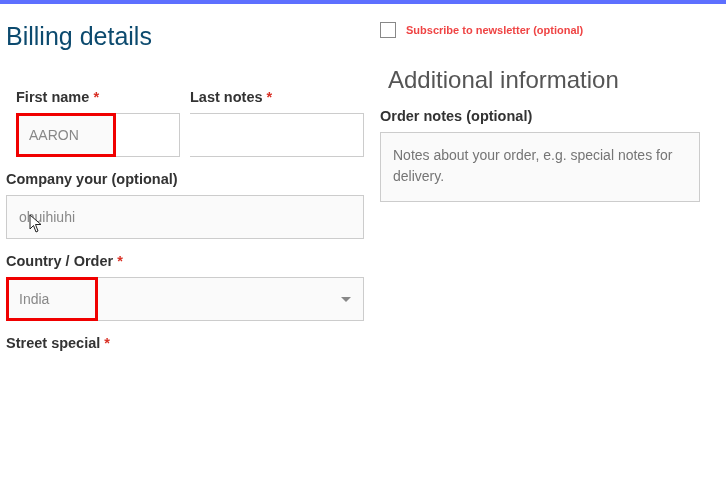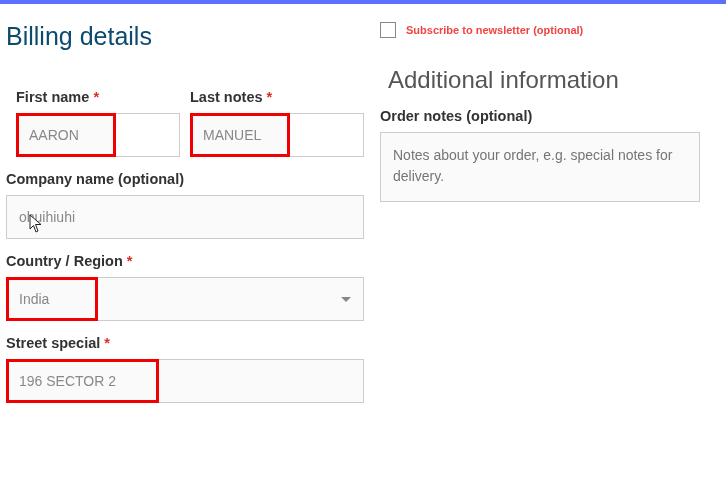--- a/index.html
+++ b/index.html
@@ -181,52 +181,47 @@
             <div class="half-box">AARON</div>
             <div class="border-right-continuation" style="flex:1;"></div>
           </div>
         </div>
         <div class="half second">
           <label class="field-label">
             <span>Last notes</span>
             <span class="req">*</span>
           </label>
           <div class="name-field-wrap">
-            <div class="half-box">MANUEL</div>
             <div class="border-right-continuation" style="flex:1;"></div>
           </div>
         </div>
       </div>
 
       
-      <label class="field-label">Company name (optional)</label>
+      <label class="field-label">Company your (optional)</label>
       <input class="text" type="text" value="ohuihiuhi" style="">
 
       
       <label class="field-label">
-        <span>Country / Region</span>
+        <span>Country / Order</span>
         <span class="req">*</span>
       </label>
       <div class="fullwrap">
         <div class="select-box">
           <span>India</span>
           <span class="sel-caret"></span>
         </div>
         <div class="redbox-overlay" style="width:92px; height:44px;"></div>
       </div>
 
       
       <label class="field-label">
         <span>Street special</span>
         <span class="req">*</span>
       </label>
-      <div class="fullwrap">
-        <input class="text" type="text" value="196 SECTOR 2" style="">
-        <div class="redbox-overlay" style="width:153px; height:44px;"></div>
-      </div>
     </div>
 
     <div class="col-right">
       <div class="checkbox-line">
         <span class="chk"></span>
         <span class="chk-label">Subscribe to newsletter (optional)</span>
       </div>
 
       <h2 class="additional">Additional information</h2>
 

